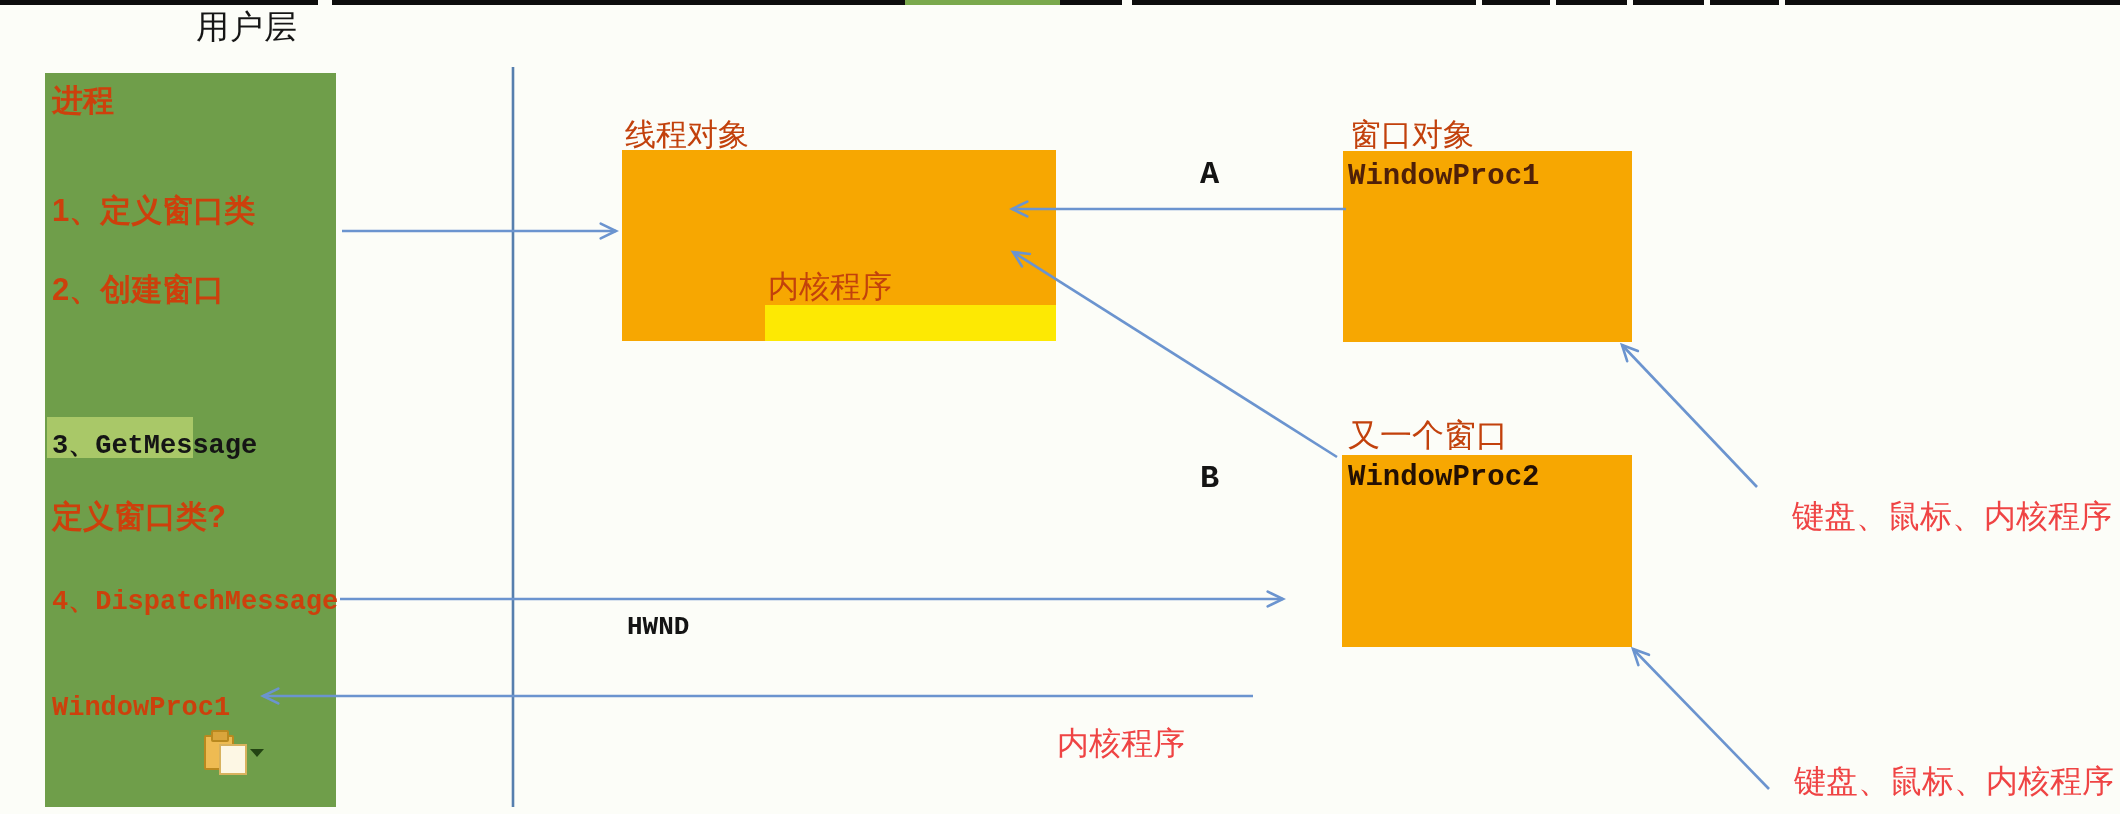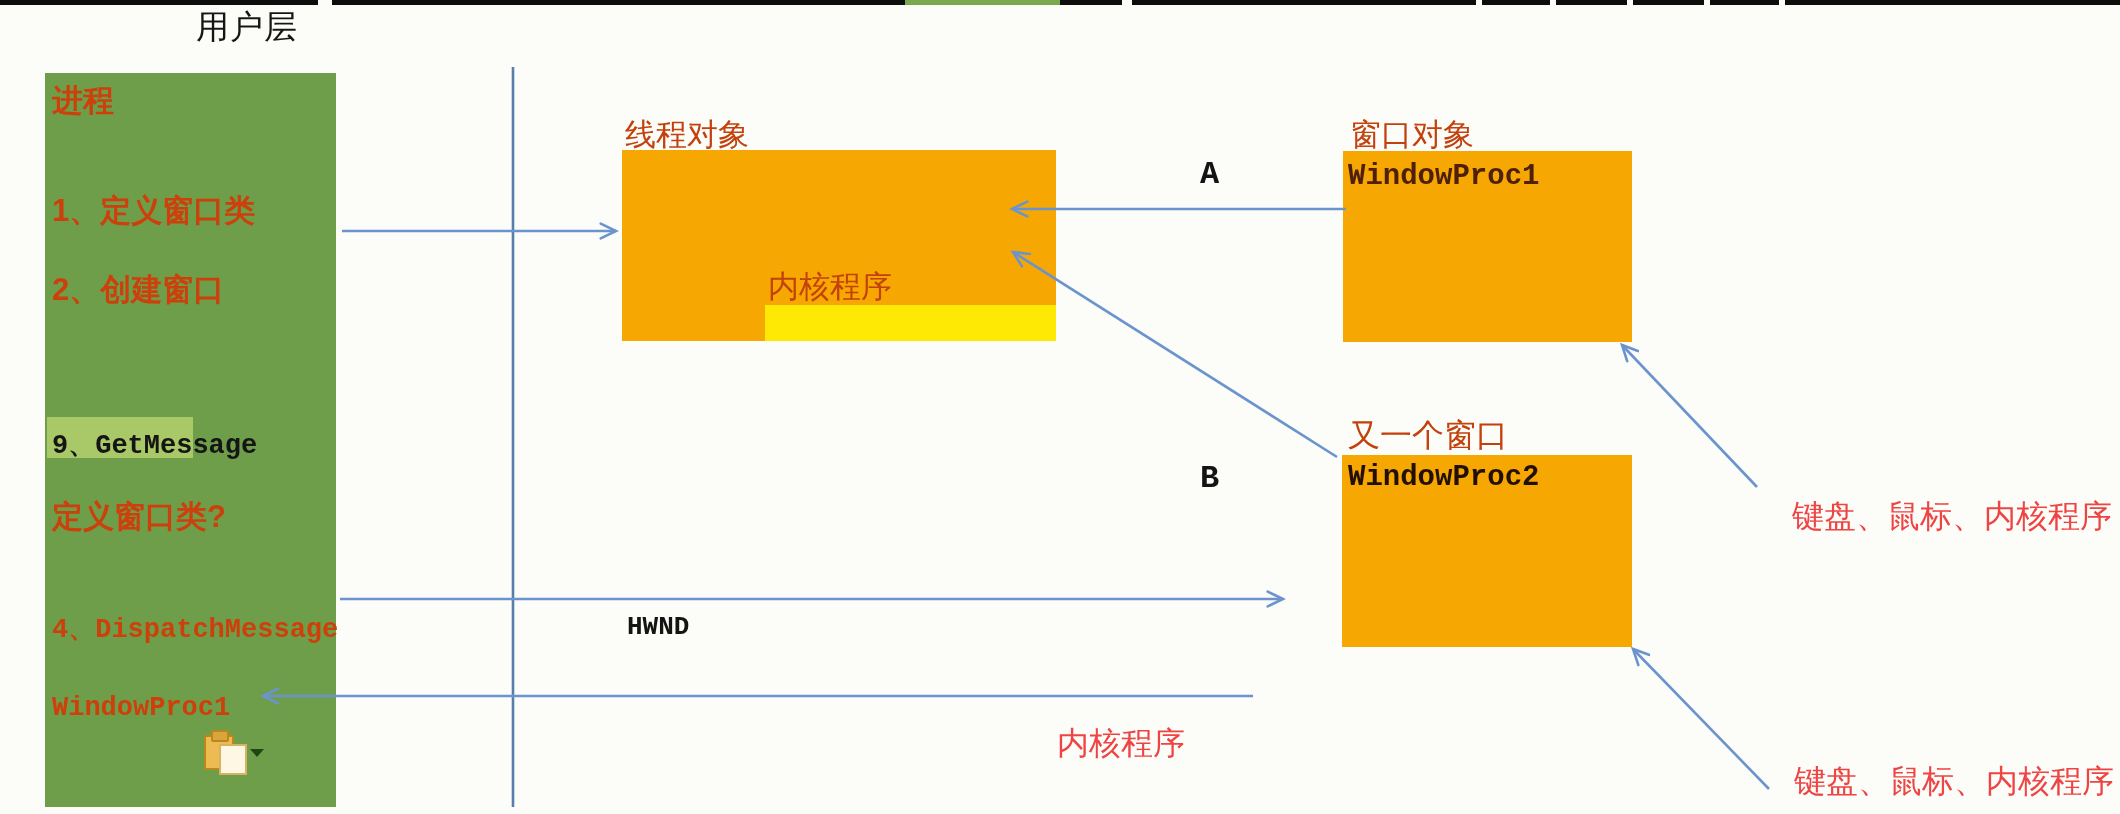--- a/index.html
+++ b/index.html
@@ -59,23 +59,23 @@
   <div class="topbar-gap" style="left:1779px;width:6px;"></div>
 </div>
 
 <div class="abs slide-title">用户层</div>
 
 <div class="abs" id="green-panel"></div>
 <div class="abs gp-item gp-cjk" style="top:80px;">进程</div>
 <div class="abs gp-item gp-cjk" style="top:190px;">1、定义窗口类</div>
 <div class="abs gp-item gp-cjk" style="top:269px;">2、创建窗口</div>
 <div class="abs" id="gp-highlight"></div>
-<div class="abs gp-item gp-mono gp-dark" style="top:426px;">9、GetMessage</div>
+<div class="abs gp-item gp-mono gp-dark" style="top:426px;">3、GetMessage</div>
 <div class="abs gp-item gp-cjk" style="top:496px;">定义窗口类?</div>
-<div class="abs gp-item gp-mono" style="top:610px;">4、DispatchMessage</div>
+<div class="abs gp-item gp-mono" style="top:582px;">4、DispatchMessage</div>
 <div class="abs gp-item gp-mono" style="top:693px;">WindowProc1</div>
 
 <div class="abs" id="paste-icon">
   <div class="clipboard"></div>
   <div class="clip-top"></div>
   <div class="paper"></div>
   <div class="drop-tri"></div>
 </div>
 
 <div class="abs box-label" style="left:625px;top:114px;">线程对象</div>

